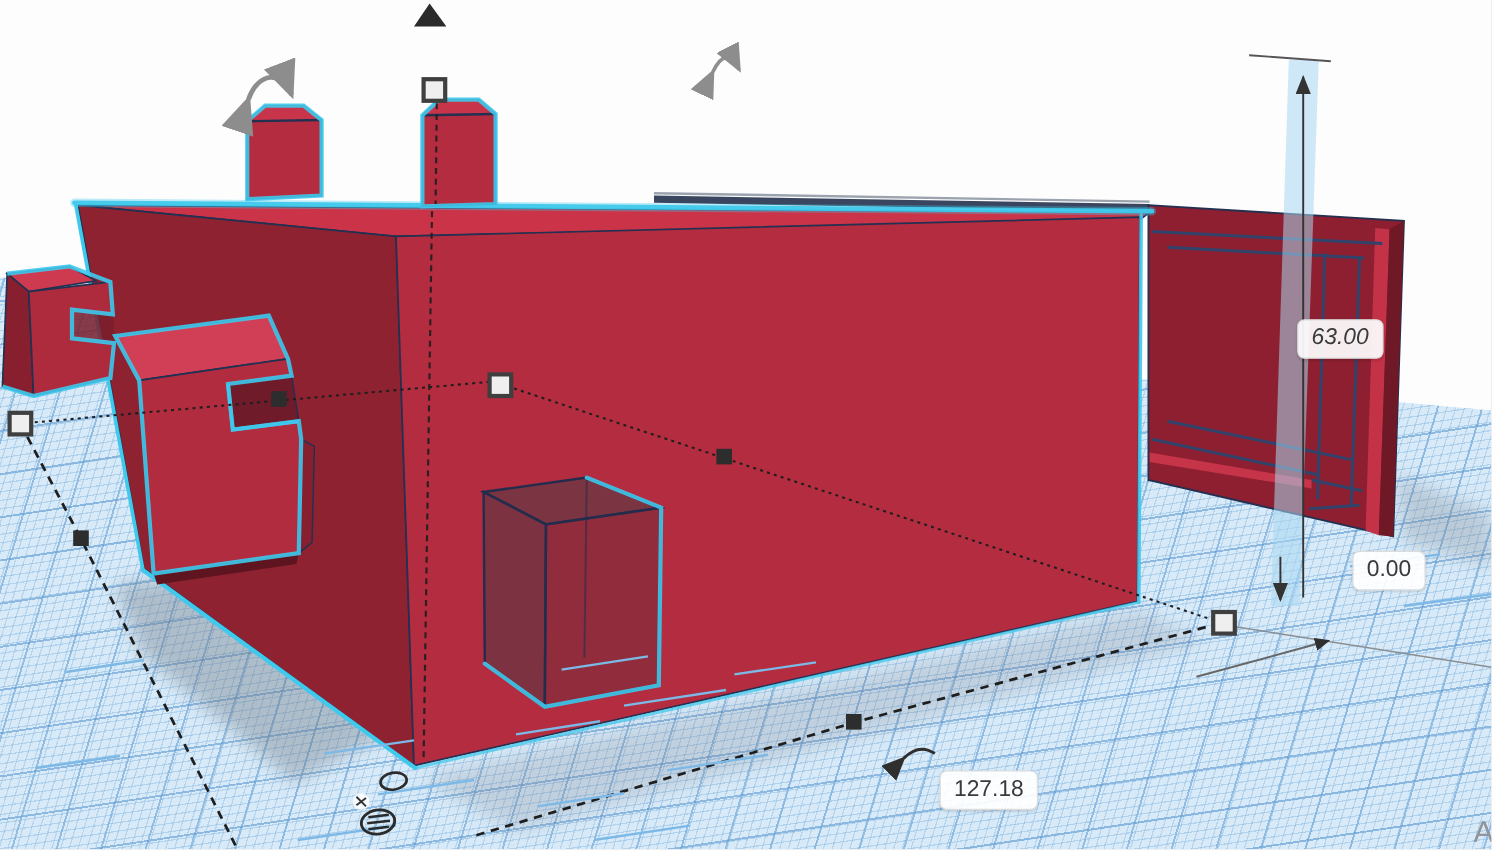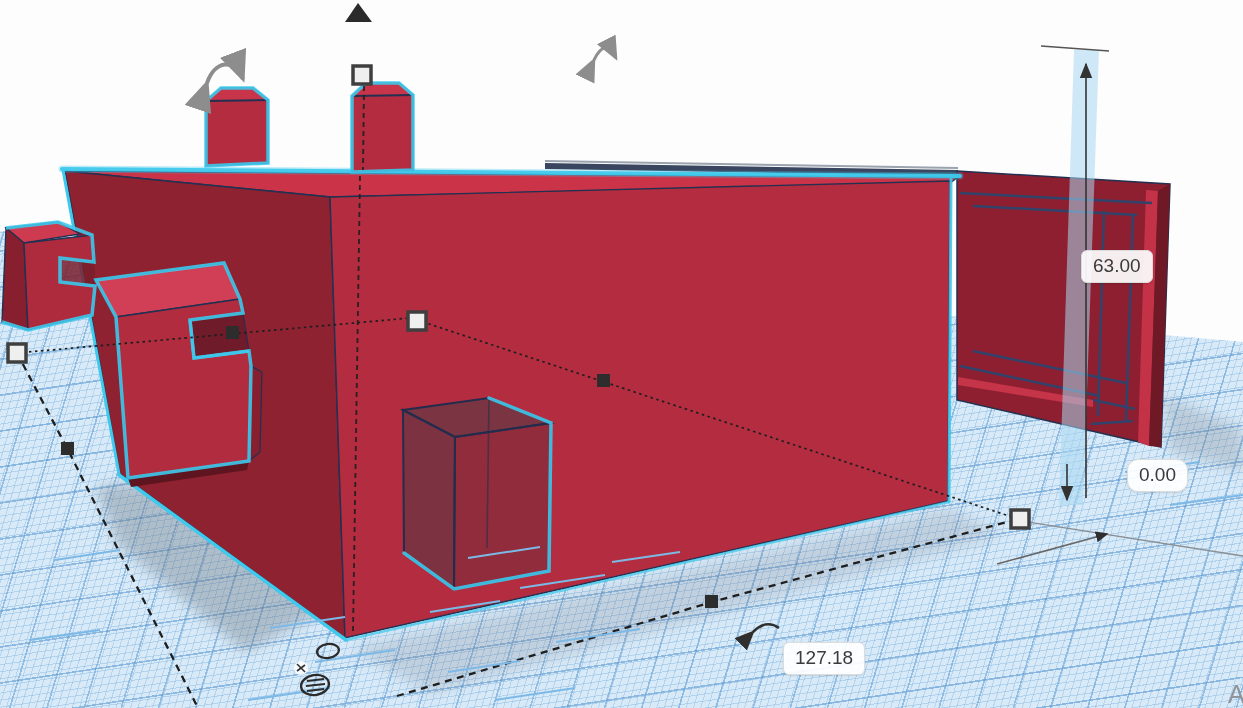--- a/index.html
+++ b/index.html
@@ -15,22 +15,22 @@
       repeating-linear-gradient(171.5deg,rgba(80,145,205,0) 0,rgba(80,145,205,0) 34px,rgba(80,145,205,.55) 34px,rgba(80,145,205,.55) 35.6px),
       repeating-linear-gradient(106.7deg,rgba(80,145,205,0) 0,rgba(80,145,205,0) 34px,rgba(80,145,205,.5) 34px,rgba(80,145,205,.5) 35.6px);
   }
   .scene{position:absolute;inset:0;}
   
   .dim-label{
     position:absolute;background:rgba(255,255,255,.92);border:1px solid #dcdcdc;
     border-radius:6px;padding:4px 11px;font-size:19px;color:#3a3a3a;
     box-shadow:0 1px 2px rgba(0,0,0,.12);line-height:1.2;white-space:nowrap;
   }
-  .dim-height{left:1081px;top:250px;}
-  .dim-base{left:1127px;top:459px;border-radius:11px;}
+  .dim-height{left:1081px;top:266px;font-style:italic;}
+  .dim-base{left:1127px;top:459px;}
   .dim-width{left:783px;top:642px;}
   .corner-letter{position:absolute;left:1228px;top:680px;font-size:25px;color:#8f959b;}
 </style>
 </head>
 <body>
 
 <div class="stage">
 
   <div class="workplane"></div>
 

